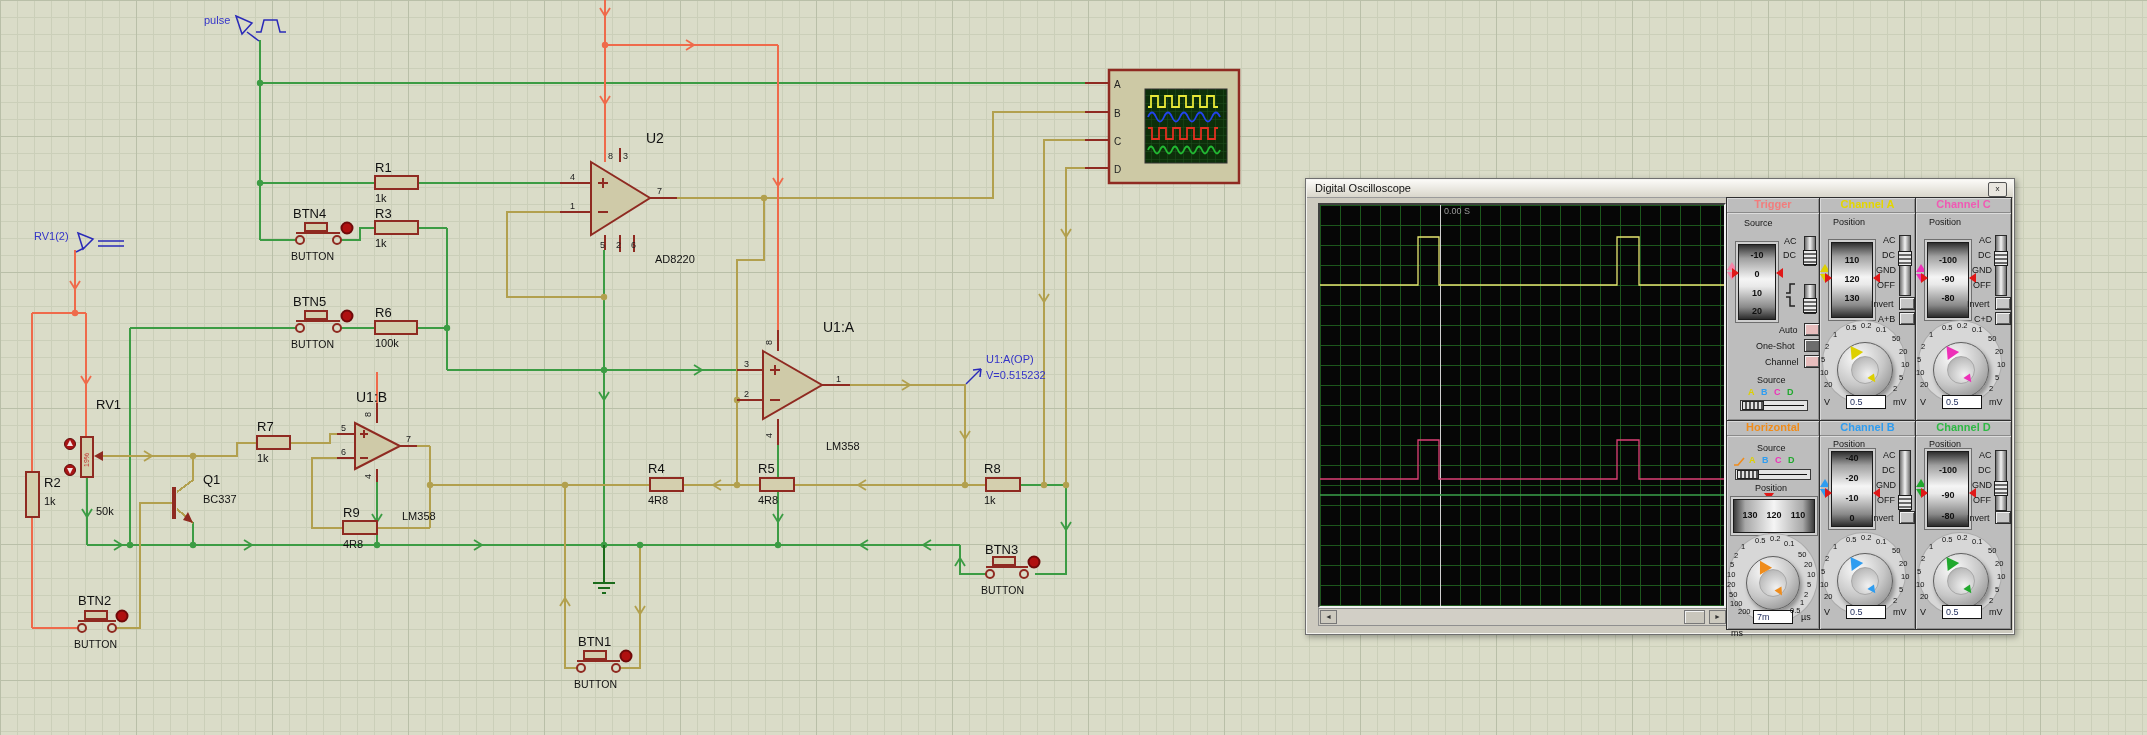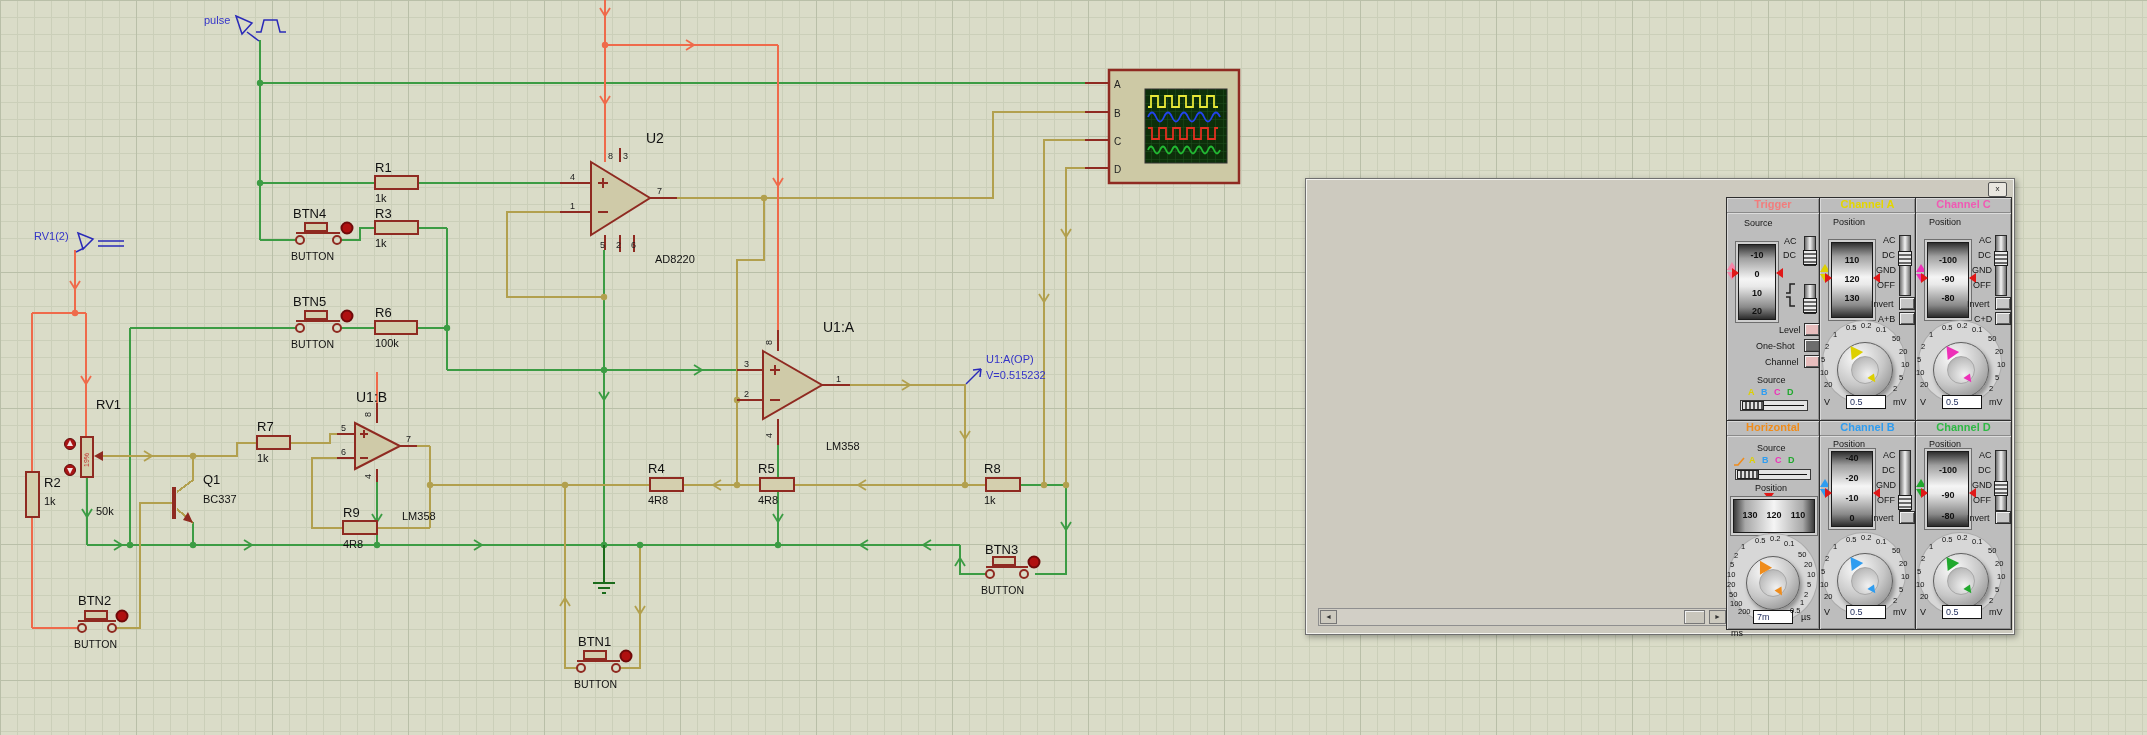--- a/index.html
+++ b/index.html
@@ -401,22 +401,34 @@
       <path stroke="#22bb33" d="M1148,150 q3,-7 6,0 q3,7 6,0 q3,-7 6,0 q3,7 6,0 q3,-7 6,0 q3,7 6,0 q3,-7 6,0 q3,7 6,0 q3,-7 6,0 q3,7 6,0 q3,-7 6,0 q3,7 6,0"></path>
     </g>
     <text class="pin" x="1114" y="88" style="font-size:10px">A</text>
     <text class="pin" x="1114" y="117" style="font-size:10px">B</text>
     <text class="pin" x="1114" y="145" style="font-size:10px">C</text>
     <text class="pin" x="1114" y="173" style="font-size:10px">D</text>
   </g>
 </svg>
 
 <div class="osc">
+  <div class="osc-title">
+    <span>Digital Oscilloscope</span>
+  </div>
   <div class="osc-close">x</div>
 
+  <div class="scope-screen">
+    <div id="screen-cursor" style="left: 120px;"></div>
+    <div class="time-label" style="left:124px">0.00 S</div>
+    <svg id="trace-svg" width="404" height="401" viewBox="0 0 404 401" style="position:absolute;left:0;top:0">
+        <path d="M0,80H98V32H119V80H297V32H319V80H404" fill="none" stroke="#e6e670" stroke-width="1.3"></path>
+        <path d="M0,274H98V235H119V274H297V235H319V274H404" fill="none" stroke="#dd4076" stroke-width="1.3"></path>
+        <path d="M0,290H404" fill="none" stroke="#3aa04a" stroke-width="1.3"></path>
+      </svg>
+  </div>
 
   <div class="scrollbar">
     <div class="sb-btn" style="left:1px">◄</div>
     <div class="sb-btn" style="right:1px">►</div>
     <div class="sb-thumb"></div>
   </div>
 
   <div class="panel">
 
     <div class="sec" id="sec-trigger" style="left:0;top:0;width:94px;height:224px">
@@ -441,21 +453,21 @@
         </div>
       <svg class="edge-ic" style="left:58px;top:84px" width="12" height="13">
           <path d="M1,11 h4 v-9 h5" stroke="#222" fill="none" stroke-width="1.5"></path>
         </svg>
       <svg class="edge-ic" style="left:58px;top:97px" width="12" height="13">
           <path d="M1,2 h4 v9 h5" stroke="#222" fill="none" stroke-width="1.5"></path>
         </svg>
       <div class="vswitch" style="left:77px;top:86px;height:28px">
           <div class="thumb" style="top:13px"></div>
         </div>
-      <div class="lab" style="left:52px;top:127px">Level</div>
+      <div class="lab" style="left:52px;top:127px">Auto</div>
       <div class="btn3d pink" style="left:77px;top:125px"></div>
       <div class="lab" style="left:29px;top:143px">One-Shot</div>
       <div class="btn3d dark" style="left:77px;top:141px"></div>
       <div class="lab" style="left:38px;top:159px">Channel</div>
       <div class="btn3d pink" style="left:77px;top:157px"></div>
       <div class="lab" style="left:30px;top:177px">Source</div>
       <span class="src-ch c-a" style="left:21px;top:189px">A</span>
       <span class="src-ch c-b" style="left:34px;top:189px">B</span>
       <span class="src-ch c-c" style="left:47px;top:189px">C</span>
       <span class="src-ch c-d" style="left:60px;top:189px">D</span>

